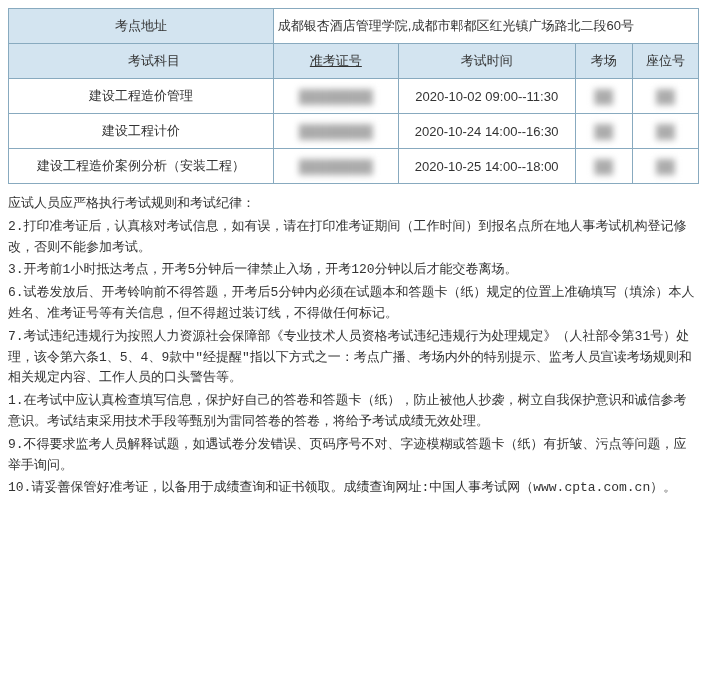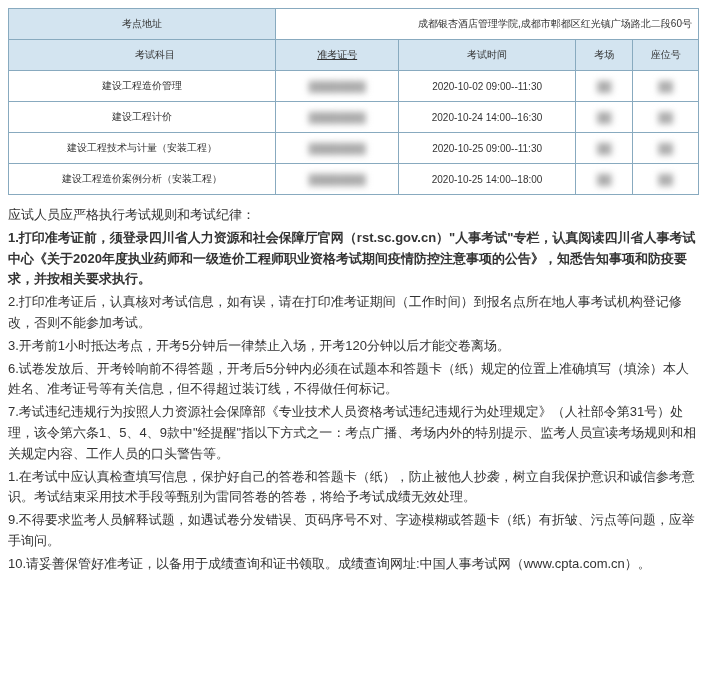--- a/index.html
+++ b/index.html
@@ -14,46 +14,47 @@
   }
   table {
     border-collapse: collapse;
     width: 100%;
     margin-bottom: 10px;
   }
   th, td {
     border: 1px solid #88aabf;
     padding: 8px 6px;
     text-align: center;
-    font-size: 10px;
+    font-size: 13px;
   }
   th {
     background: #d3e4f0;
     font-weight: normal;
   }
   .addr-row td:first-child {
     background: #d3e4f0;
     width: 90px;
   }
   .addr-row td:last-child {
-    text-align: right;
+    text-align: left;
     padding-left: 4px;
   }
   .blur {
     filter: blur(3px);
     color: #aaa;
     user-select: none;
   }
   .instructions {
     font-size: 13px;
     line-height: 1.6;
     color: #333;
   }
   .instructions p {
     margin: 2px 0;
+    font-family: Liberation Mono, monospace;
   }
   .bold {
     font-weight: bold;
   }
   .col-subject { width: 270px; padding-left: 32px; }
   .col-ticket { width: 120px; text-decoration: underline; }
   .col-time { width: 190px; }
   .col-room { width: 50px; }
   .col-seat { width: 60px; }
 </style>
@@ -81,39 +82,31 @@
     <td class="blur">██</td>
   </tr>
   <tr>
     <td>建设工程计价</td>
     <td class="blur">████████</td>
     <td>2020-10-24 14:00--16:30</td>
     <td class="blur">██</td>
     <td class="blur">██</td>
   </tr>
   <tr>
-    <td>建设工程技术与计量（安装工程）</td>
-    <td class="blur">████████</td>
-    <td>2020-10-25 09:00--11:30</td>
-    <td class="blur">██</td>
-    <td class="blur">██</td>
-  </tr>
-  <tr>
     <td>建设工程造价案例分析（安装工程）</td>
     <td class="blur">████████</td>
     <td>2020-10-25 14:00--18:00</td>
     <td class="blur">██</td>
     <td class="blur">██</td>
   </tr>
 </tbody>
   </table>
 
 <div class="instructions">
   <p>应试人员应严格执行考试规则和考试纪律：</p>
-  <p class="bold">1.打印准考证前，须登录四川省人力资源和社会保障厅官网（rst.sc.gov.cn）"人事考试"专栏，认真阅读四川省人事考试中心《关于2020年度执业药师和一级造价工程师职业资格考试期间疫情防控注意事项的公告》，知悉告知事项和防疫要求，并按相关要求执行。</p>
   <p>2.打印准考证后，认真核对考试信息，如有误，请在打印准考证期间（工作时间）到报名点所在地人事考试机构登记修改，否则不能参加考试。</p>
   <p>3.开考前1小时抵达考点，开考5分钟后一律禁止入场，开考120分钟以后才能交卷离场。</p>
   <p>6.试卷发放后、开考铃响前不得答题，开考后5分钟内必须在试题本和答题卡（纸）规定的位置上准确填写（填涂）本人姓名、准考证号等有关信息，但不得超过装订线，不得做任何标记。</p>
   <p>7.考试违纪违规行为按照人力资源社会保障部《专业技术人员资格考试违纪违规行为处理规定》（人社部令第31号）处理，该令第六条1、5、4、9款中"经提醒"指以下方式之一：考点广播、考场内外的特别提示、监考人员宣读考场规则和相关规定内容、工作人员的口头警告等。</p>
   <p>1.在考试中应认真检查填写信息，保护好自己的答卷和答题卡（纸），防止被他人抄袭，树立自我保护意识和诚信参考意识。考试结束采用技术手段等甄别为雷同答卷的答卷，将给予考试成绩无效处理。</p>
   <p>9.不得要求监考人员解释试题，如遇试卷分发错误、页码序号不对、字迹模糊或答题卡（纸）有折皱、污点等问题，应举手询问。</p>
   <p>10.请妥善保管好准考证，以备用于成绩查询和证书领取。成绩查询网址:中国人事考试网（www.cpta.com.cn）。</p>
 
 </div>
 

